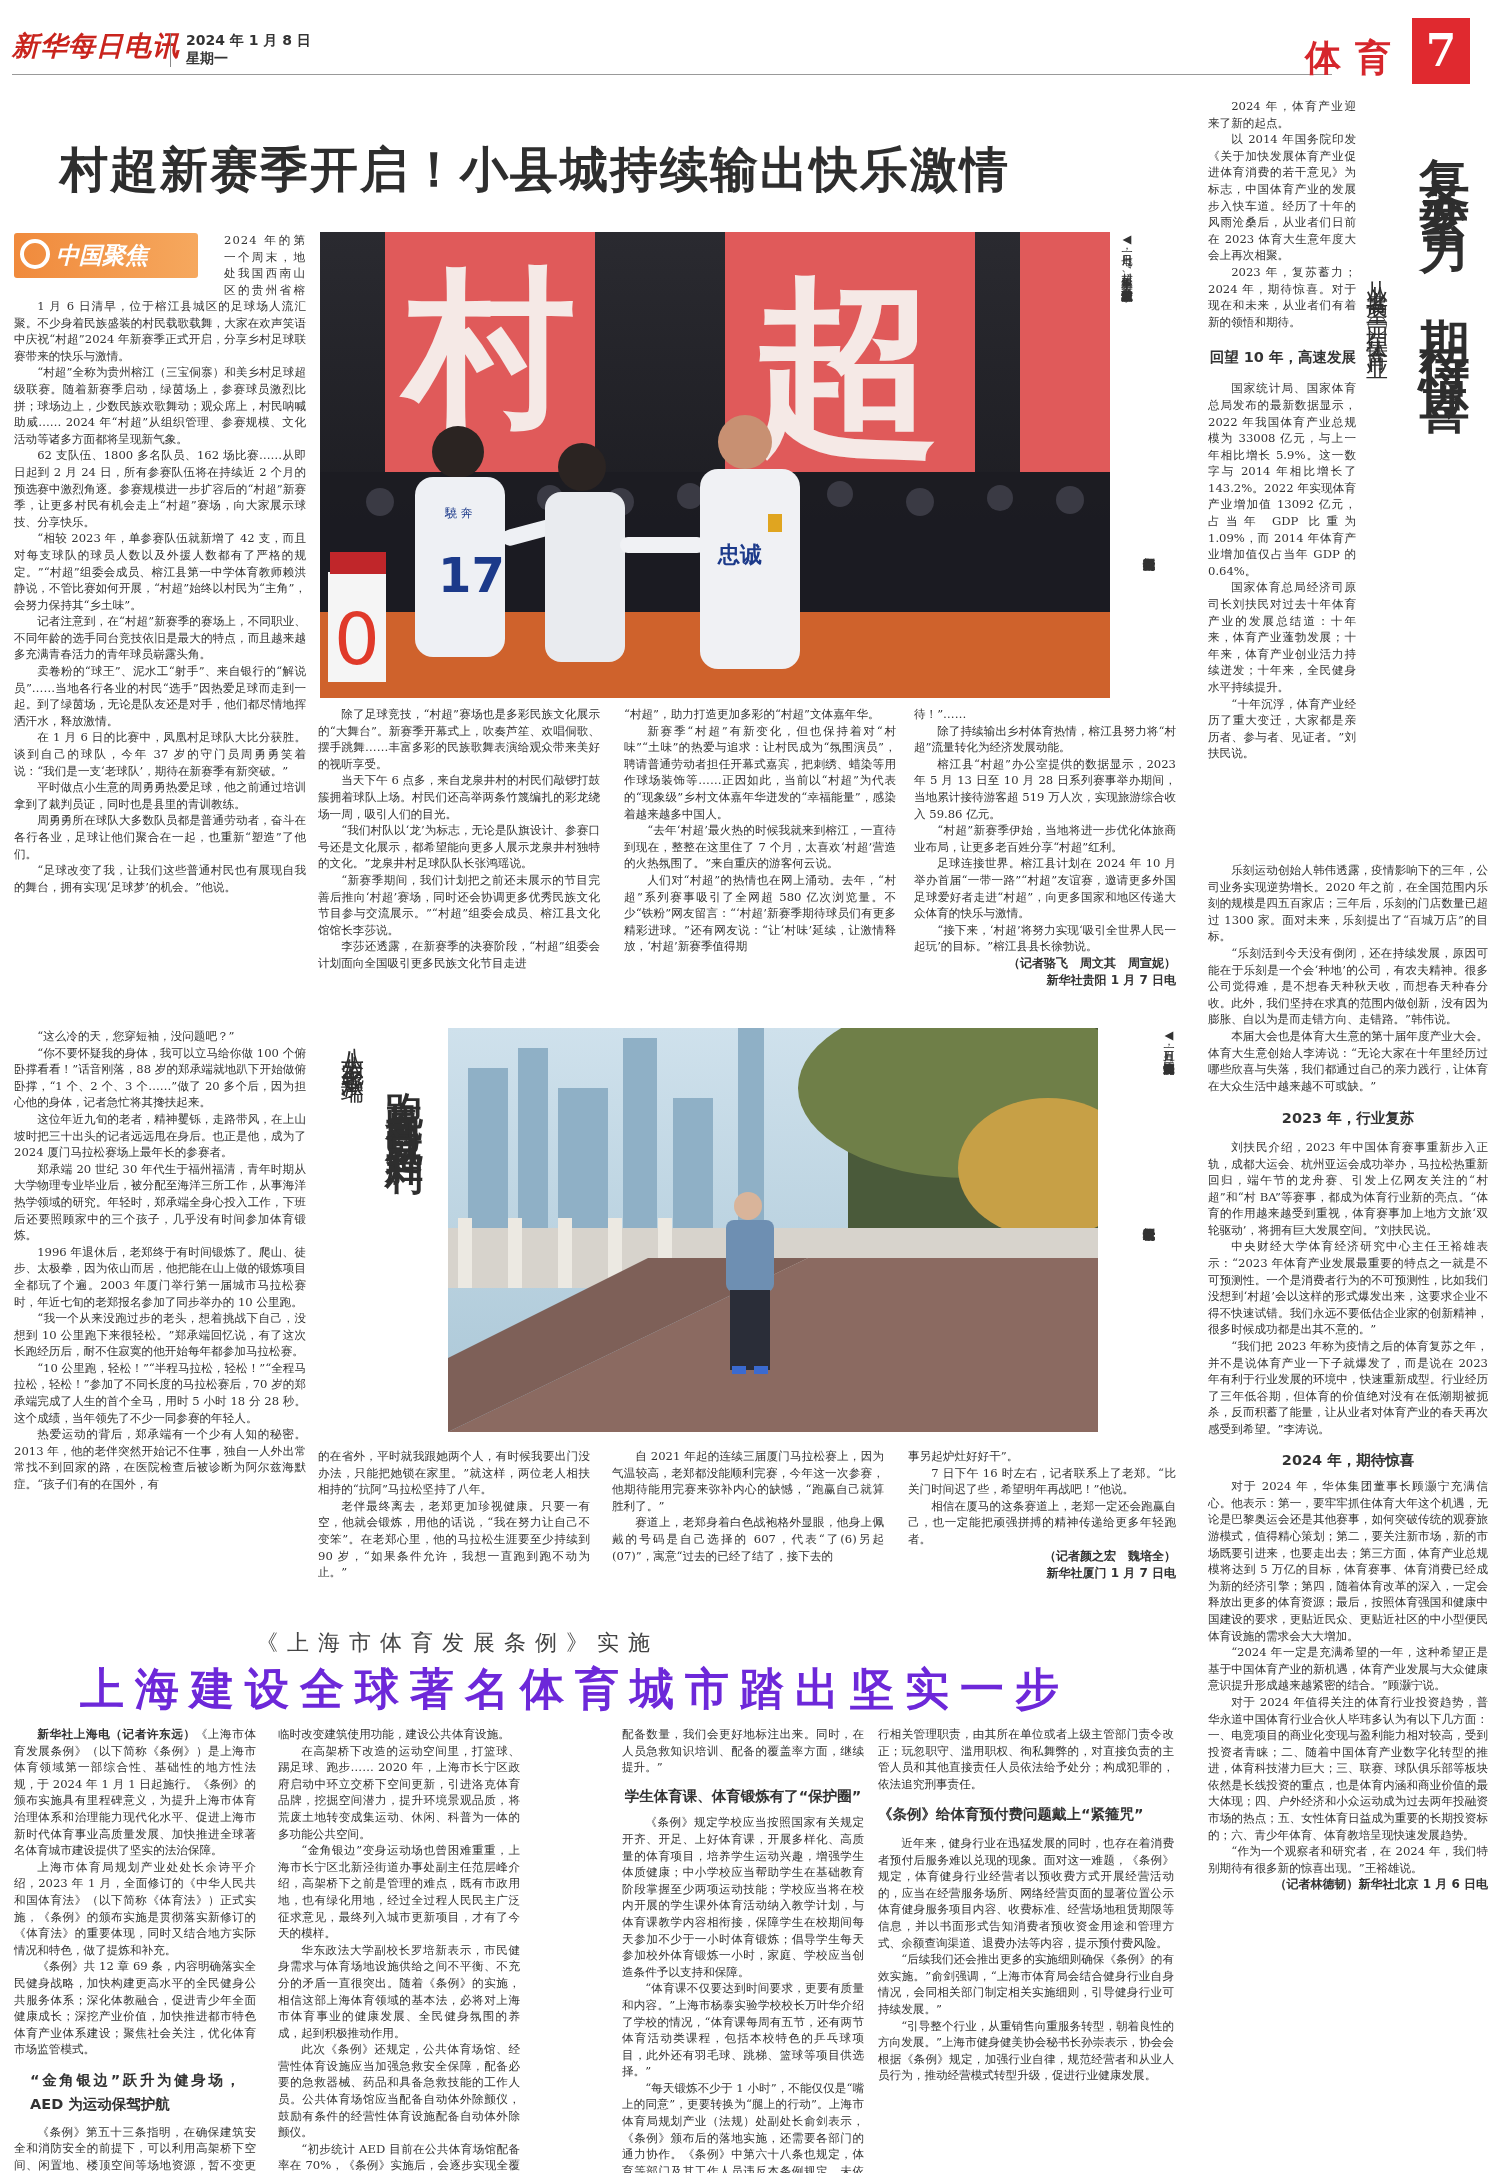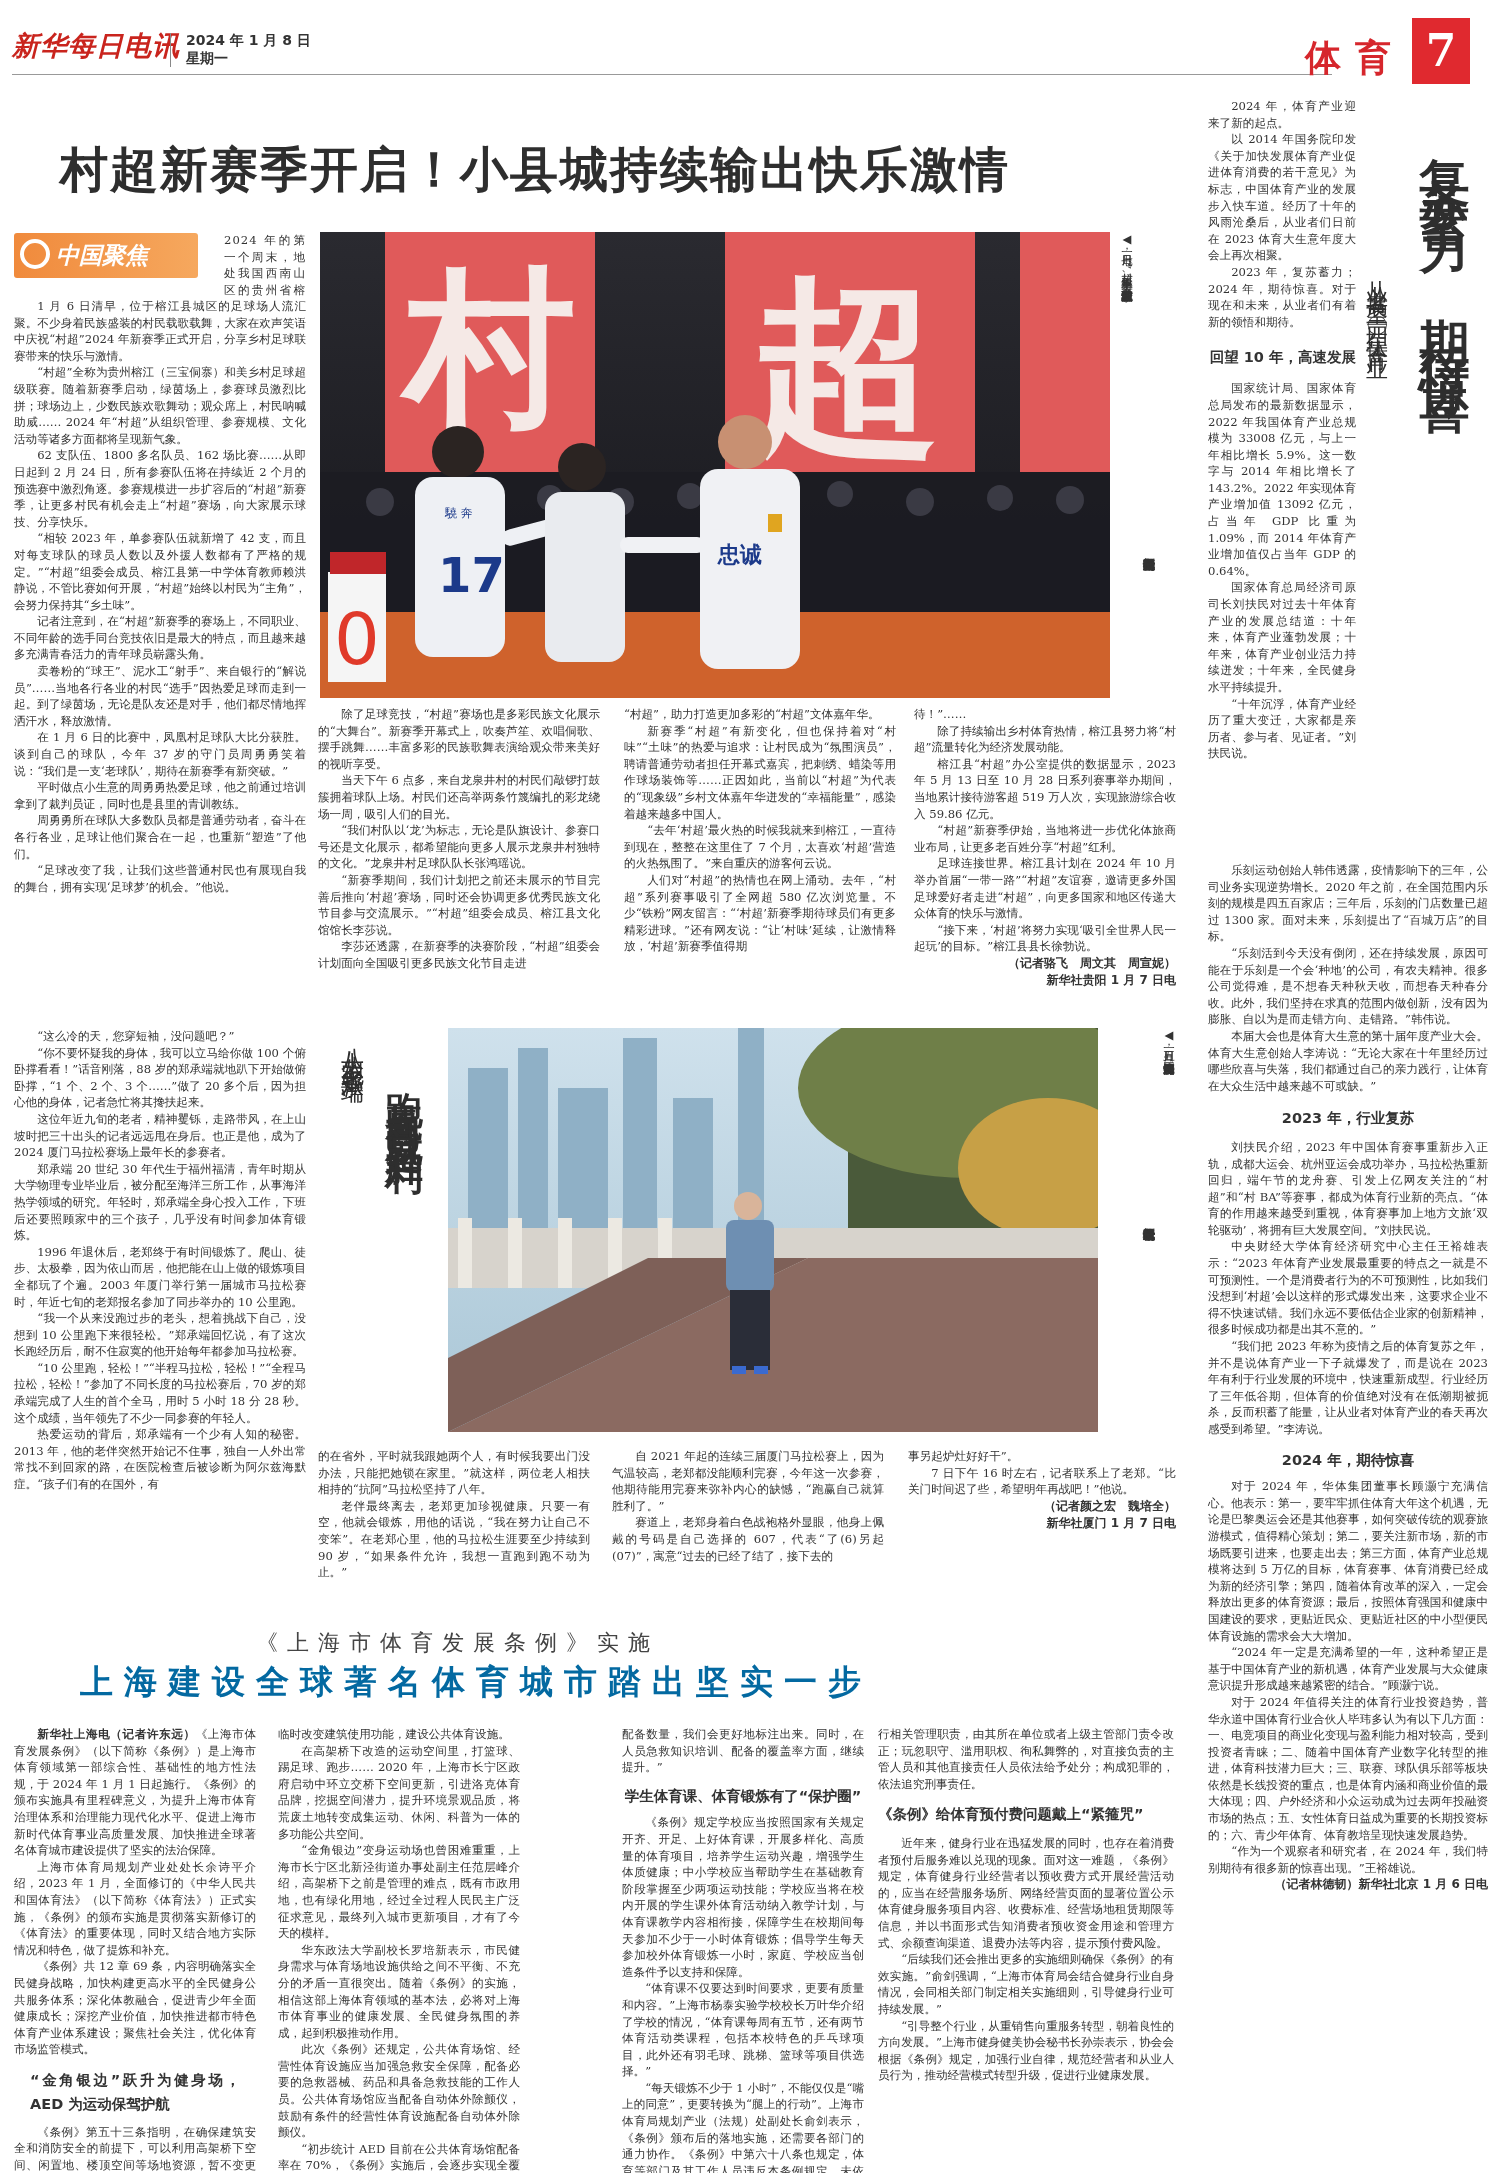--- a/index.html
+++ b/index.html
@@ -17,21 +17,21 @@
 .badge{left:14px;top:233px;width:184px;height:45px;background:linear-gradient(90deg,#f08a3c,#f6a85e);border-radius:3px;color:#fff;font-family:"DejaVu Sans",sans-serif;font-weight:bold;font-size:23px;line-height:45px;padding-left:42px;font-style:italic}
 .badge .mag{position:absolute;left:6px;top:6px;width:30px;height:30px;border:4px solid #fff;border-radius:50%}
 .photo1{left:320px;top:232px;width:790px;height:466px;overflow:hidden;background:#1e1d22}
 .vcap{writing-mode:vertical-rl;font-size:11.5px;line-height:14px;color:#333;font-family:"DejaVu Serif",serif}
 .vcap-credit{writing-mode:vertical-rl;font-size:12px;font-weight:bold;font-family:"DejaVu Sans",sans-serif;color:#333}
 .vtitle{writing-mode:vertical-rl;font-weight:bold;color:#2e2e2e;font-family:"DejaVu Serif",serif}
 .sub{font-family:"DejaVu Sans",sans-serif;font-weight:bold;font-size:14.5px;color:#333}
 .photo2{left:448px;top:1028px;width:650px;height:404px;overflow:hidden}
 .credit{font-family:"DejaVu Sans",sans-serif;font-weight:bold;font-size:12px;color:#333;text-align:right;line-height:17px}
 .kicker{left:256px;top:1628px;font-size:22px;color:#444;letter-spacing:9px;font-family:"DejaVu Serif",serif}
-.h2{left:80px;top:1660px;font-size:33px;font-weight:bold;color:#0369a1;letter-spacing:11px;font-family:Liberation Mono, monospace}
+.h2{left:80px;top:1660px;font-size:44px;font-weight:bold;color:#6d28d9;letter-spacing:11px;font-family:Liberation Mono, monospace}
 </style>
 </head>
 <body>
 
 <div class="abs masthead-logo">新华每日电讯</div>
 <div class="abs sep"></div>
 <div class="abs date">
   <div>2024 年 1 月 8 日</div>
   <div>星期一</div>
 </div>
@@ -194,20 +194,21 @@
   <p style="text-indent:0">的在省外，平时就我跟她两个人，有时候我要出门没办法，只能把她锁在家里。”就这样，两位老人相扶相持的“抗阿”马拉松坚持了八年。</p>
   <p>老伴最终离去，老郑更加珍视健康。只要一有空，他就会锻炼，用他的话说，“我在努力让自己不变笨”。在老郑心里，他的马拉松生涯要至少持续到 90 岁，“如果条件允许，我想一直跑到跑不动为止。”</p>
 </div>
 <div class="abs p" style="left:612px;top:1448px;width:272px;">
   <p>自 2021 年起的连续三届厦门马拉松赛上，因为气温较高，老郑都没能顺利完赛，今年这一次参赛，他期待能用完赛来弥补内心的缺憾，“跑赢自己就算胜利了。”</p>
   <p>赛道上，老郑身着白色战袍格外显眼，他身上佩戴的号码是自己选择的 607，代表“了(6)另起(07)”，寓意“过去的已经了结了，接下去的</p>
 </div>
 <div class="abs p" style="left:908px;top:1448px;width:268px;">
   <p style="text-indent:0">事另起炉灶好好干”。</p>
   <p>7 日下午 16 时左右，记者联系上了老郑。“比关门时间迟了些，希望明年再战吧！”他说。</p>
+  <p>相信在厦马的这条赛道上，老郑一定还会跑赢自己，也一定能把顽强拼搏的精神传递给更多年轻跑者。</p>
   <div class="credit">（记者颜之宏　魏培全）</div>
   <div class="credit">新华社厦门 1 月 7 日电</div>
 </div>
 
 <div class="abs vtitle" style="left:1412px;top:118px;font-size:50px;letter-spacing:22px;">复苏蓄力，期待惊喜</div>
 <div class="abs vtitle" style="left:1362px;top:262px;font-size:22px;font-weight:normal;letter-spacing:6px;">从业者展望二〇二四年体育产业</div>
 
 <div class="abs p" style="left:1208px;top:98px;width:148px;">
   <p>2024 年，体育产业迎来了新的起点。</p>
   <p>以 2014 年国务院印发《关于加快发展体育产业促进体育消费的若干意见》为标志，中国体育产业的发展步入快车道。经历了十年的风雨沧桑后，从业者们日前在 2023 体育大生意年度大会上再次相聚。</p>

